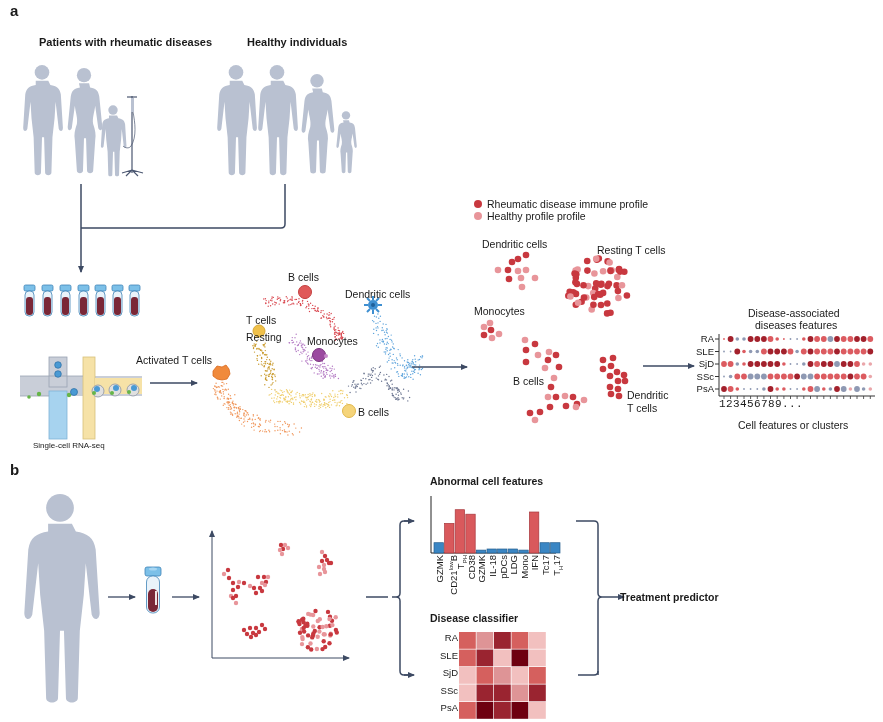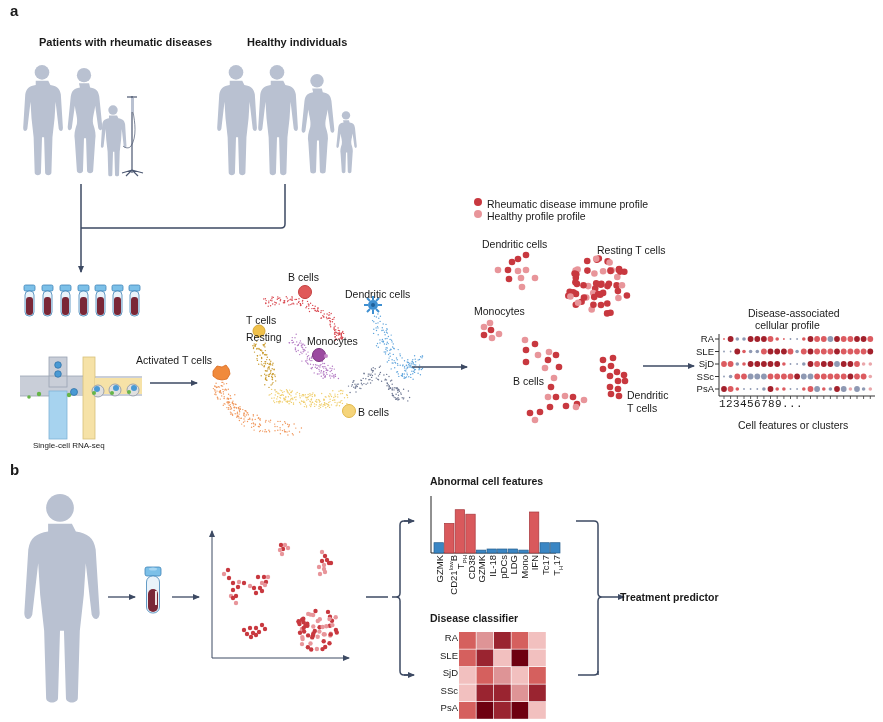--- a/index.html
+++ b/index.html
@@ -5,21 +5,21 @@
   html, body { margin:0; padding:0; background:#ffffff; }
   body { width:883px; height:722px; position:relative; overflow:hidden;
          font-family:"Liberation Sans", sans-serif; color:#1a1a1a; }
   .abs { position:absolute; }
   .panel-letter { font-weight:bold; font-size:15px; }
   .group-title { font-weight:bold; font-size:11px; white-space:nowrap;padding-left:28px; }
   .lbl { font-size:10.5px; white-space:nowrap; line-height:12px;text-align:right; }
   .lbl-sm { font-size:8px; white-space:nowrap; }
   .bold-lbl { font-weight:bold; font-size:10.5px; white-space:nowrap; }
   svg { position:absolute; left:0; top:0; overflow:visible; }
-  .legend-row { display:flex; align-items:flex-start; gap:5px; font-size:10.5px; line-height:12px; }
+  .legend-row { display:flex; align-items:center; gap:5px; font-size:10.5px; line-height:12px; }
   .legend-dot { width:8px; height:8px; border-radius:50%; display:inline-block; }
   .row-label { font-size:9.5px; text-align:right; width:30px; line-height:14px; }
   .heat-label { font-size:9.5px; text-align:right; width:28px; line-height:16.5px; }
 </style>
 </head>
 <body>
 
 <div class="abs panel-letter" style="left:10px;top:2px;">a</div>
 <div class="abs group-title" style="left:11px;top:36px;">Patients with rheumatic diseases</div>
 <div class="abs group-title" style="left:219px;top:36px;">Healthy individuals</div>
@@ -1734,21 +1734,21 @@
   </div>
 </div>
 <div class="abs lbl" style="left:482px;top:238px;">Dendritic cells</div>
 <div class="abs lbl" style="left:597px;top:244px;">Resting T cells</div>
 <div class="abs lbl" style="left:474px;top:305px;">Monocytes</div>
 <div class="abs lbl" style="left:513px;top:375px;">B cells</div>
 <div class="abs lbl" style="left:627px;top:389px;">Dendritic</div>
 <div class="abs lbl" style="left:627px;top:402px;">T cells</div>
 
 <div class="abs lbl" style="left:748px;top:307px;">Disease-associated</div>
-<div class="abs lbl" style="left:755px;top:319px;">cellular profile</div>
+<div class="abs lbl" style="left:755px;top:319px;">diseases features</div>
 <div class="abs" style="left:684px;top:333px;">
   <div class="row-label" style="line-height:12.5px;">RA</div>
   <div class="row-label" style="line-height:12.5px;">SLE</div>
   <div class="row-label" style="line-height:12.5px;">SjD</div>
   <div class="row-label" style="line-height:12.5px;">SSc</div>
   <div class="row-label" style="line-height:12.5px;">PsA</div>
 </div>
 <div class="abs" style="left:719px;top:398px;font-size:11px;letter-spacing:0.4px;font-family:Liberation Mono, monospace;">123456789...</div>
 <div class="abs lbl" style="left:738px;top:419px;">Cell features or clusters</div>
 

